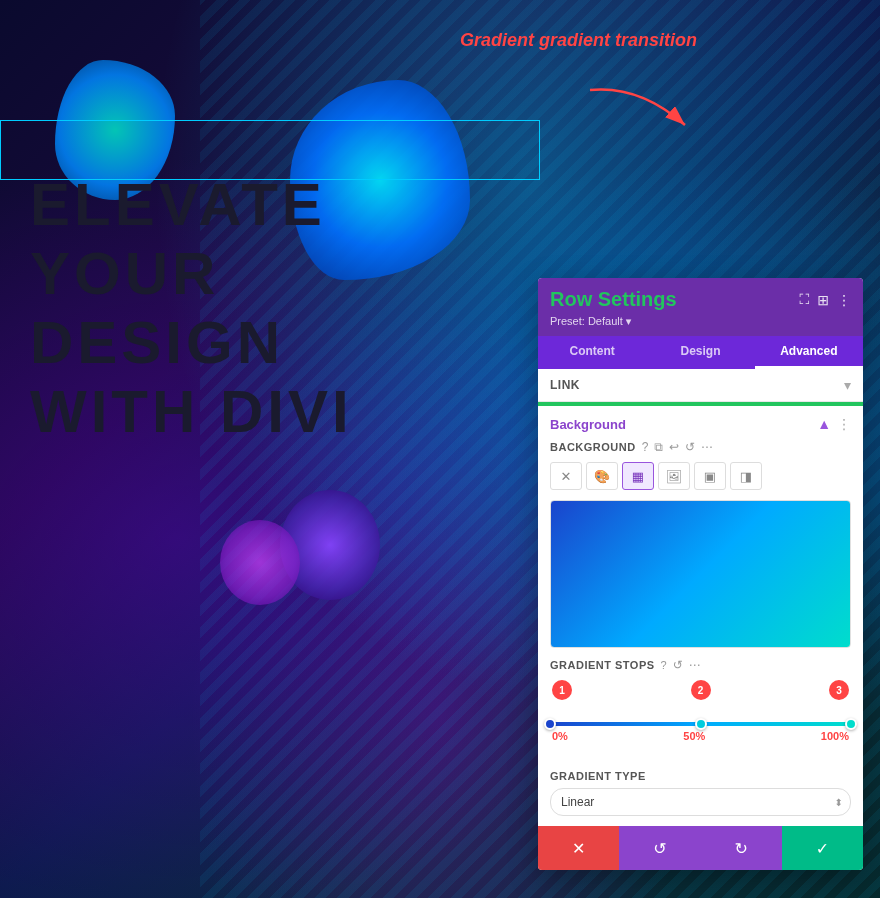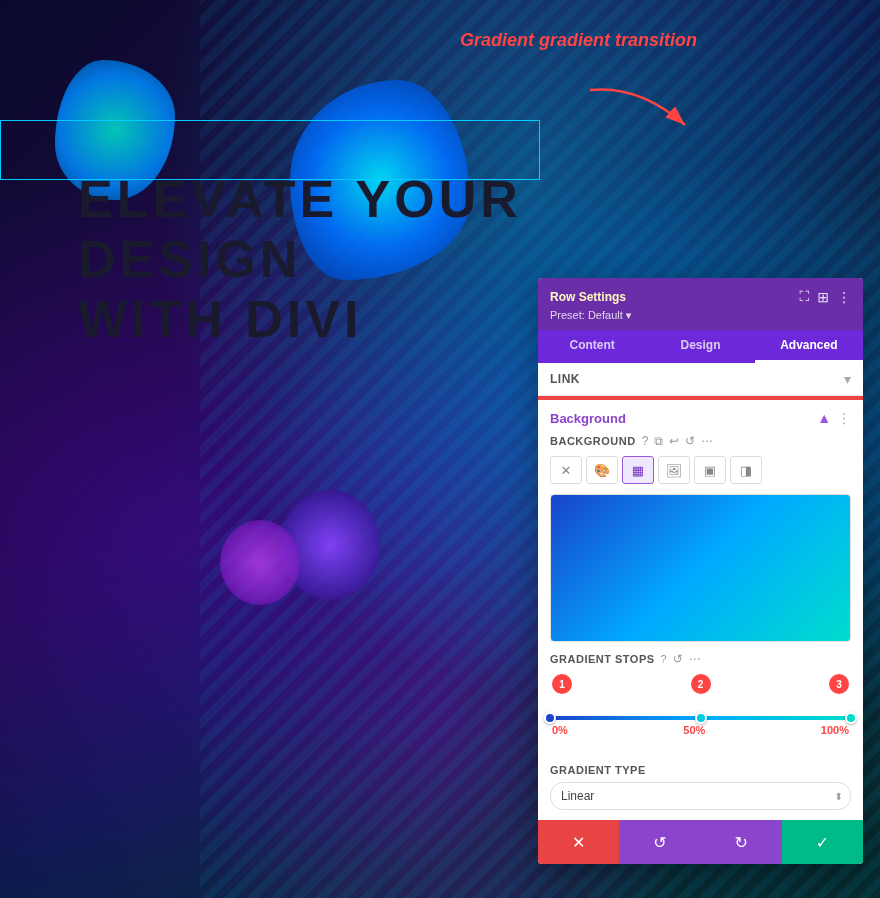--- a/index.html
+++ b/index.html
@@ -72,27 +72,26 @@
       border-radius: 50%;
       opacity: 0.7;
     }
 
     
     .hero-title {
       position: absolute;
       top: 170px;
       left: 30px;
       color: #1a1a2e;
-      font-size: 52px;
+      font-size: 60px;
       font-weight: 900;
       letter-spacing: 4px;
       text-transform: uppercase;
       line-height: 1.15;
       width: 460px;
-      margin-left: 48px;
     }
 
     
     .annotation {
       position: absolute;
       top: 30px;
       left: 460px;
       color: #ff4444;
       font-size: 18px;
       font-weight: 700;
@@ -127,23 +126,23 @@
     }
 
     .panel-header-top {
       display: flex;
       align-items: center;
       justify-content: space-between;
       margin-bottom: 4px;
     }
 
     .panel-title {
-      font-size: 12px;
+      font-size: 20px;
       font-weight: 700;
-      color: #fef9c3;
+      color: #22c55e;
     }
 
     .panel-header-icons {
       display: flex;
       gap: 8px;
       align-items: center;
     }
 
     .panel-icon {
       color: rgba(255,255,255,0.85);
@@ -173,21 +172,21 @@
       cursor: pointer;
       border-bottom: 3px solid transparent;
     }
 
     .panel-tab.active {
       color: white;
       border-bottom: 3px solid white;
     }
 
     .panel-body {
-      background: #ef4444;
+      background: #22c55e;
       flex: 1;
       overflow-y: auto;
     }
 
     
     .collapsed-row {
       background: white;
       border-bottom: 1px solid #e8e8e8;
       padding: 8px 12px;
       display: flex;

